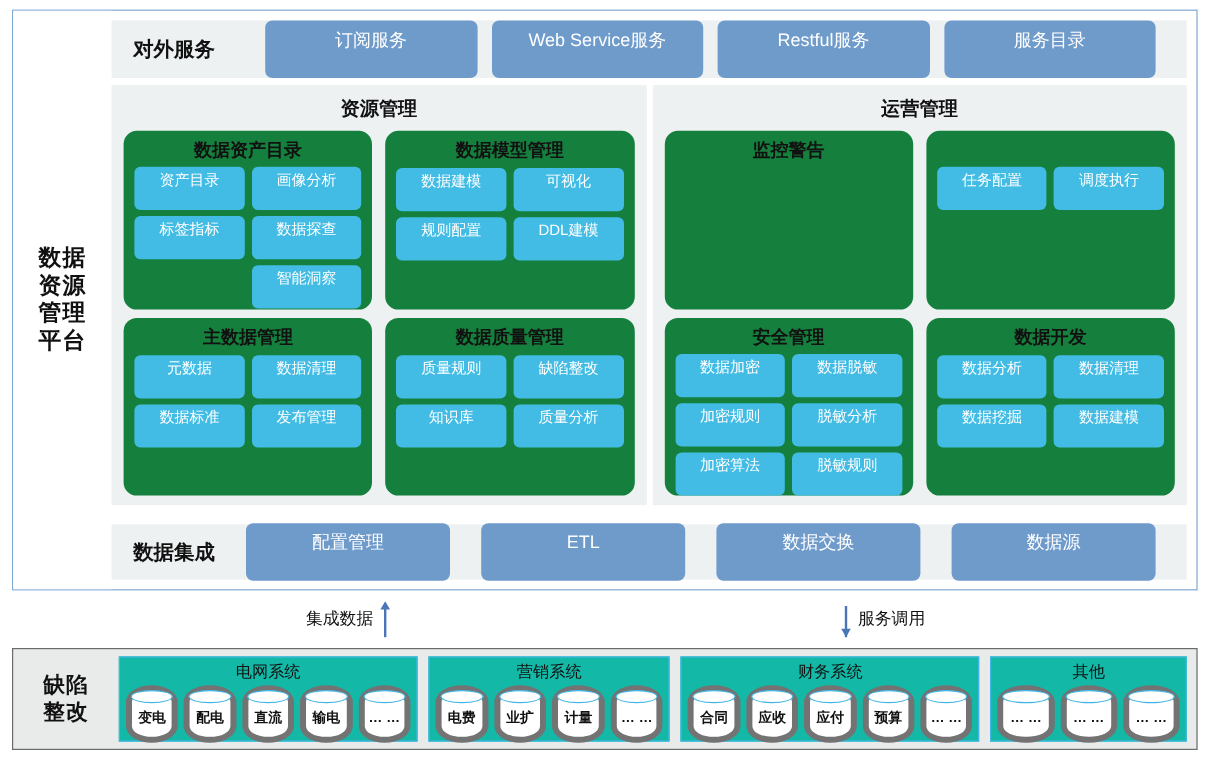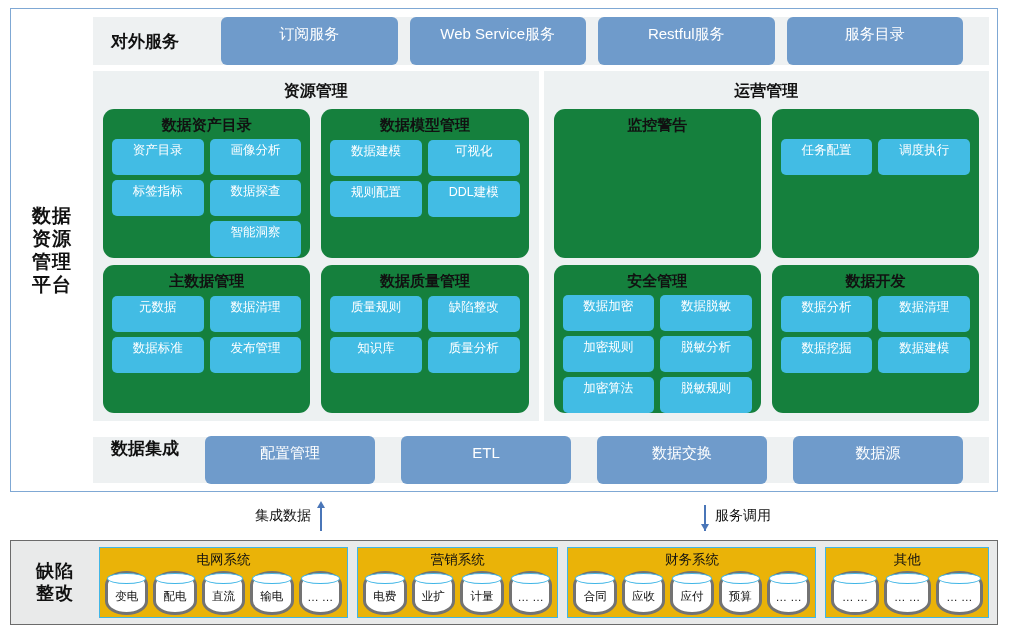--- a/index.html
+++ b/index.html
@@ -63,21 +63,21 @@
   .chip{
     background:#42bce4;color:#ffffff;border-radius:5px;
     font-size:12.5px;height:36px;line-height:23px;text-align:center;
     white-space:nowrap;overflow:hidden;
   }
   .chip.ph{visibility:hidden;}
 
   
   .integration{
     background:#eef1f2;height:46px;flex:0 0 46px;margin-top:16px;
-    display:flex;padding:0 10px;box-sizing:border-box;
+    display:flex;align-items:center;padding:0 10px;box-sizing:border-box;
   }
   .int-title{font-size:17px;font-weight:bold;color:#111;width:102px;flex:0 0 102px;padding-left:8px;box-sizing:border-box;}
   .int-btns{flex:1;display:flex;align-items:center;justify-content:space-between;gap:26px;padding-right:16px;}
 
   
   .connectors{position:absolute;left:10px;top:496px;width:988px;height:42px;}
   .conn{position:absolute;display:flex;align-items:center;gap:5px;}
   .conn-left{left:245px;top:5px;text-align:right;}
   .conn-right{left:690px;top:5px;}
   .conn-text{font-size:14px;color:#111;}
@@ -104,30 +104,30 @@
   }
   .biz-label{
     width:72px;flex:0 0 72px;display:flex;align-items:center;justify-content:center;
   }
   .biz-label span{
     font-size:18px;font-weight:bold;color:#111;line-height:1.2;text-align:center;
     display:block;width:40px;letter-spacing:1px;
   }
   .biz-groups{flex:1;display:flex;flex-direction:row;gap:9px;min-width:0;}
   .biz-group{
-    border:1px solid #41b6e6;background:#eab308;box-sizing:border-box;
+    border:1px solid #41b6e6;background:#14b8a6;box-sizing:border-box;
     display:flex;flex-direction:column;padding:2px 5px 4px 5px;min-width:0;
   }
   .biz-group-title{font-size:13.5px;color:#111;text-align:center;margin:1px 0 2px 0;}
   .cyls{display:flex;flex-direction:row;gap:5px;justify-content:center;align-items:flex-end;flex:1;}
   .cyl{
     position:relative;flex:1;min-width:0;height:38px;
-    background:#ffffff;border:3px solid #737373;
+    background:#ffffff;border:5px solid #737373;
     border-radius:50% / 14px;
-    display:flex;align-items:center;justify-content:center;
+    display:flex;align-items:center;justify-content:center;font-weight:bold;
   }
   .cyl::before{
     content:"";position:absolute;left:-1px;right:-1px;top:-1px;height:11px;
     border:1px solid #41b6e6;border-radius:50%;background:#ffffff;
     box-sizing:border-box;
   }
   .cyl span{position:relative;z-index:2;font-size:11.5px;color:#111;white-space:nowrap;padding-top:7px;}
 </style>
 </head>
 <body>

